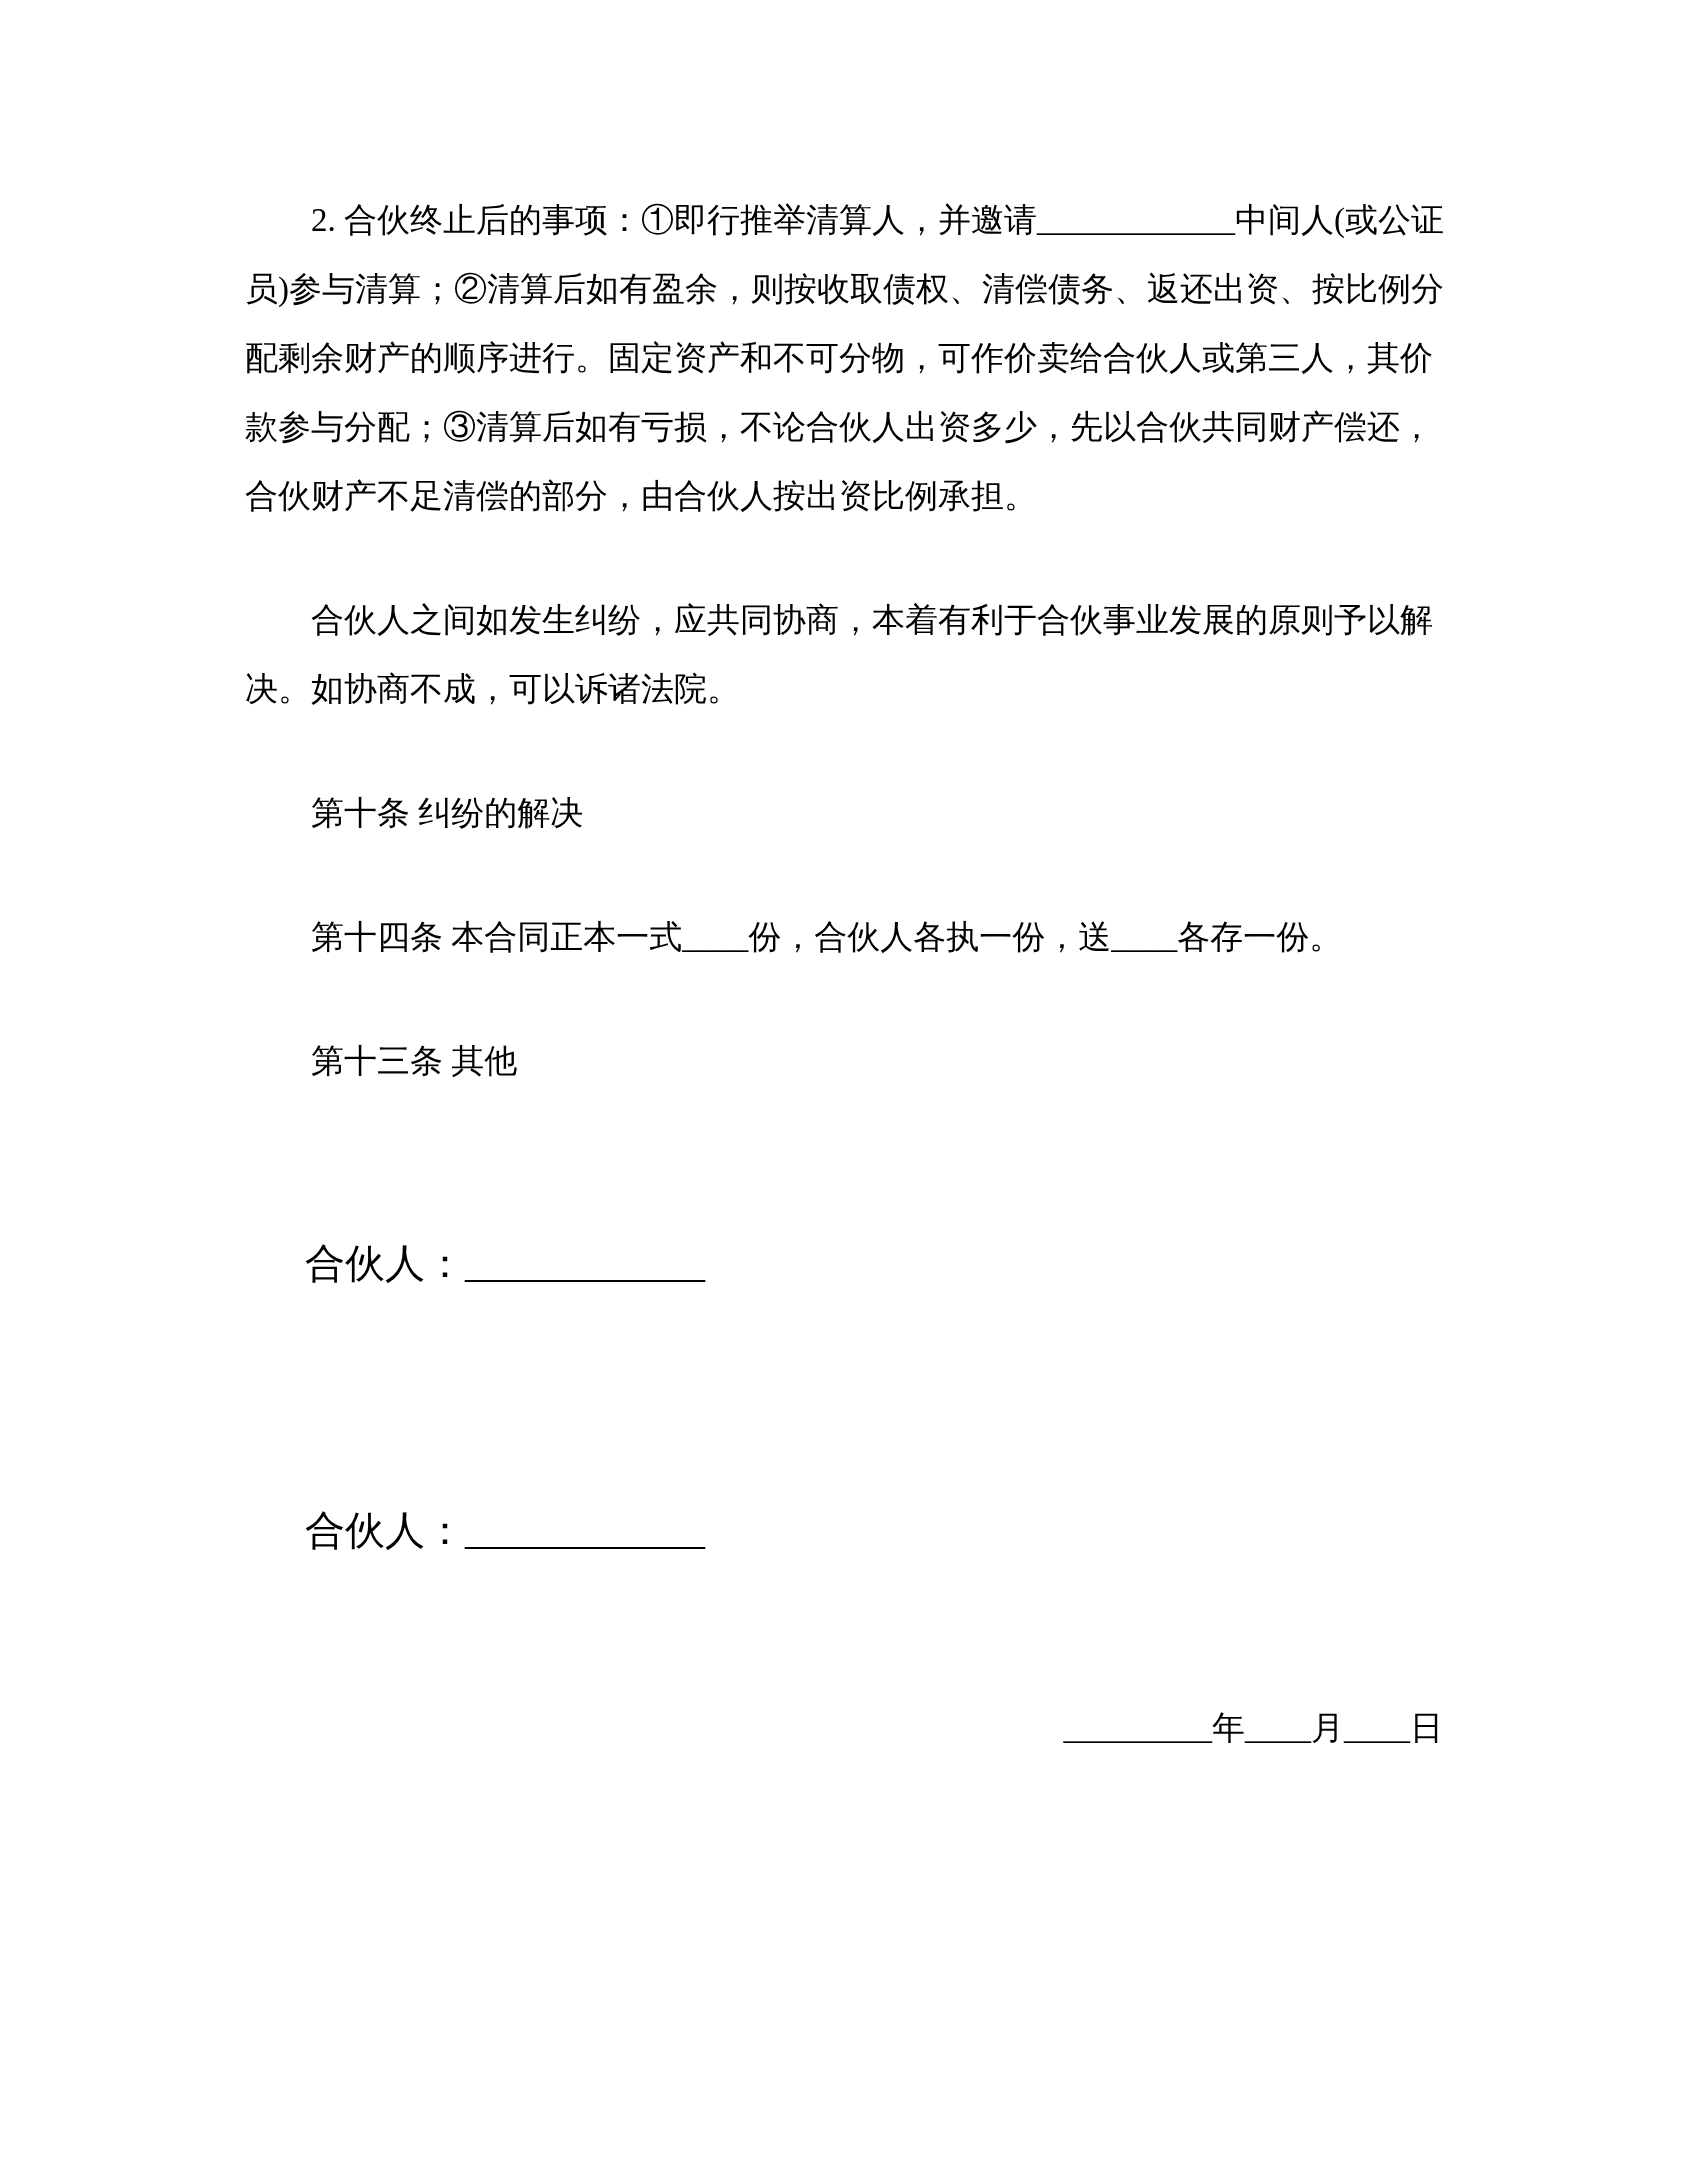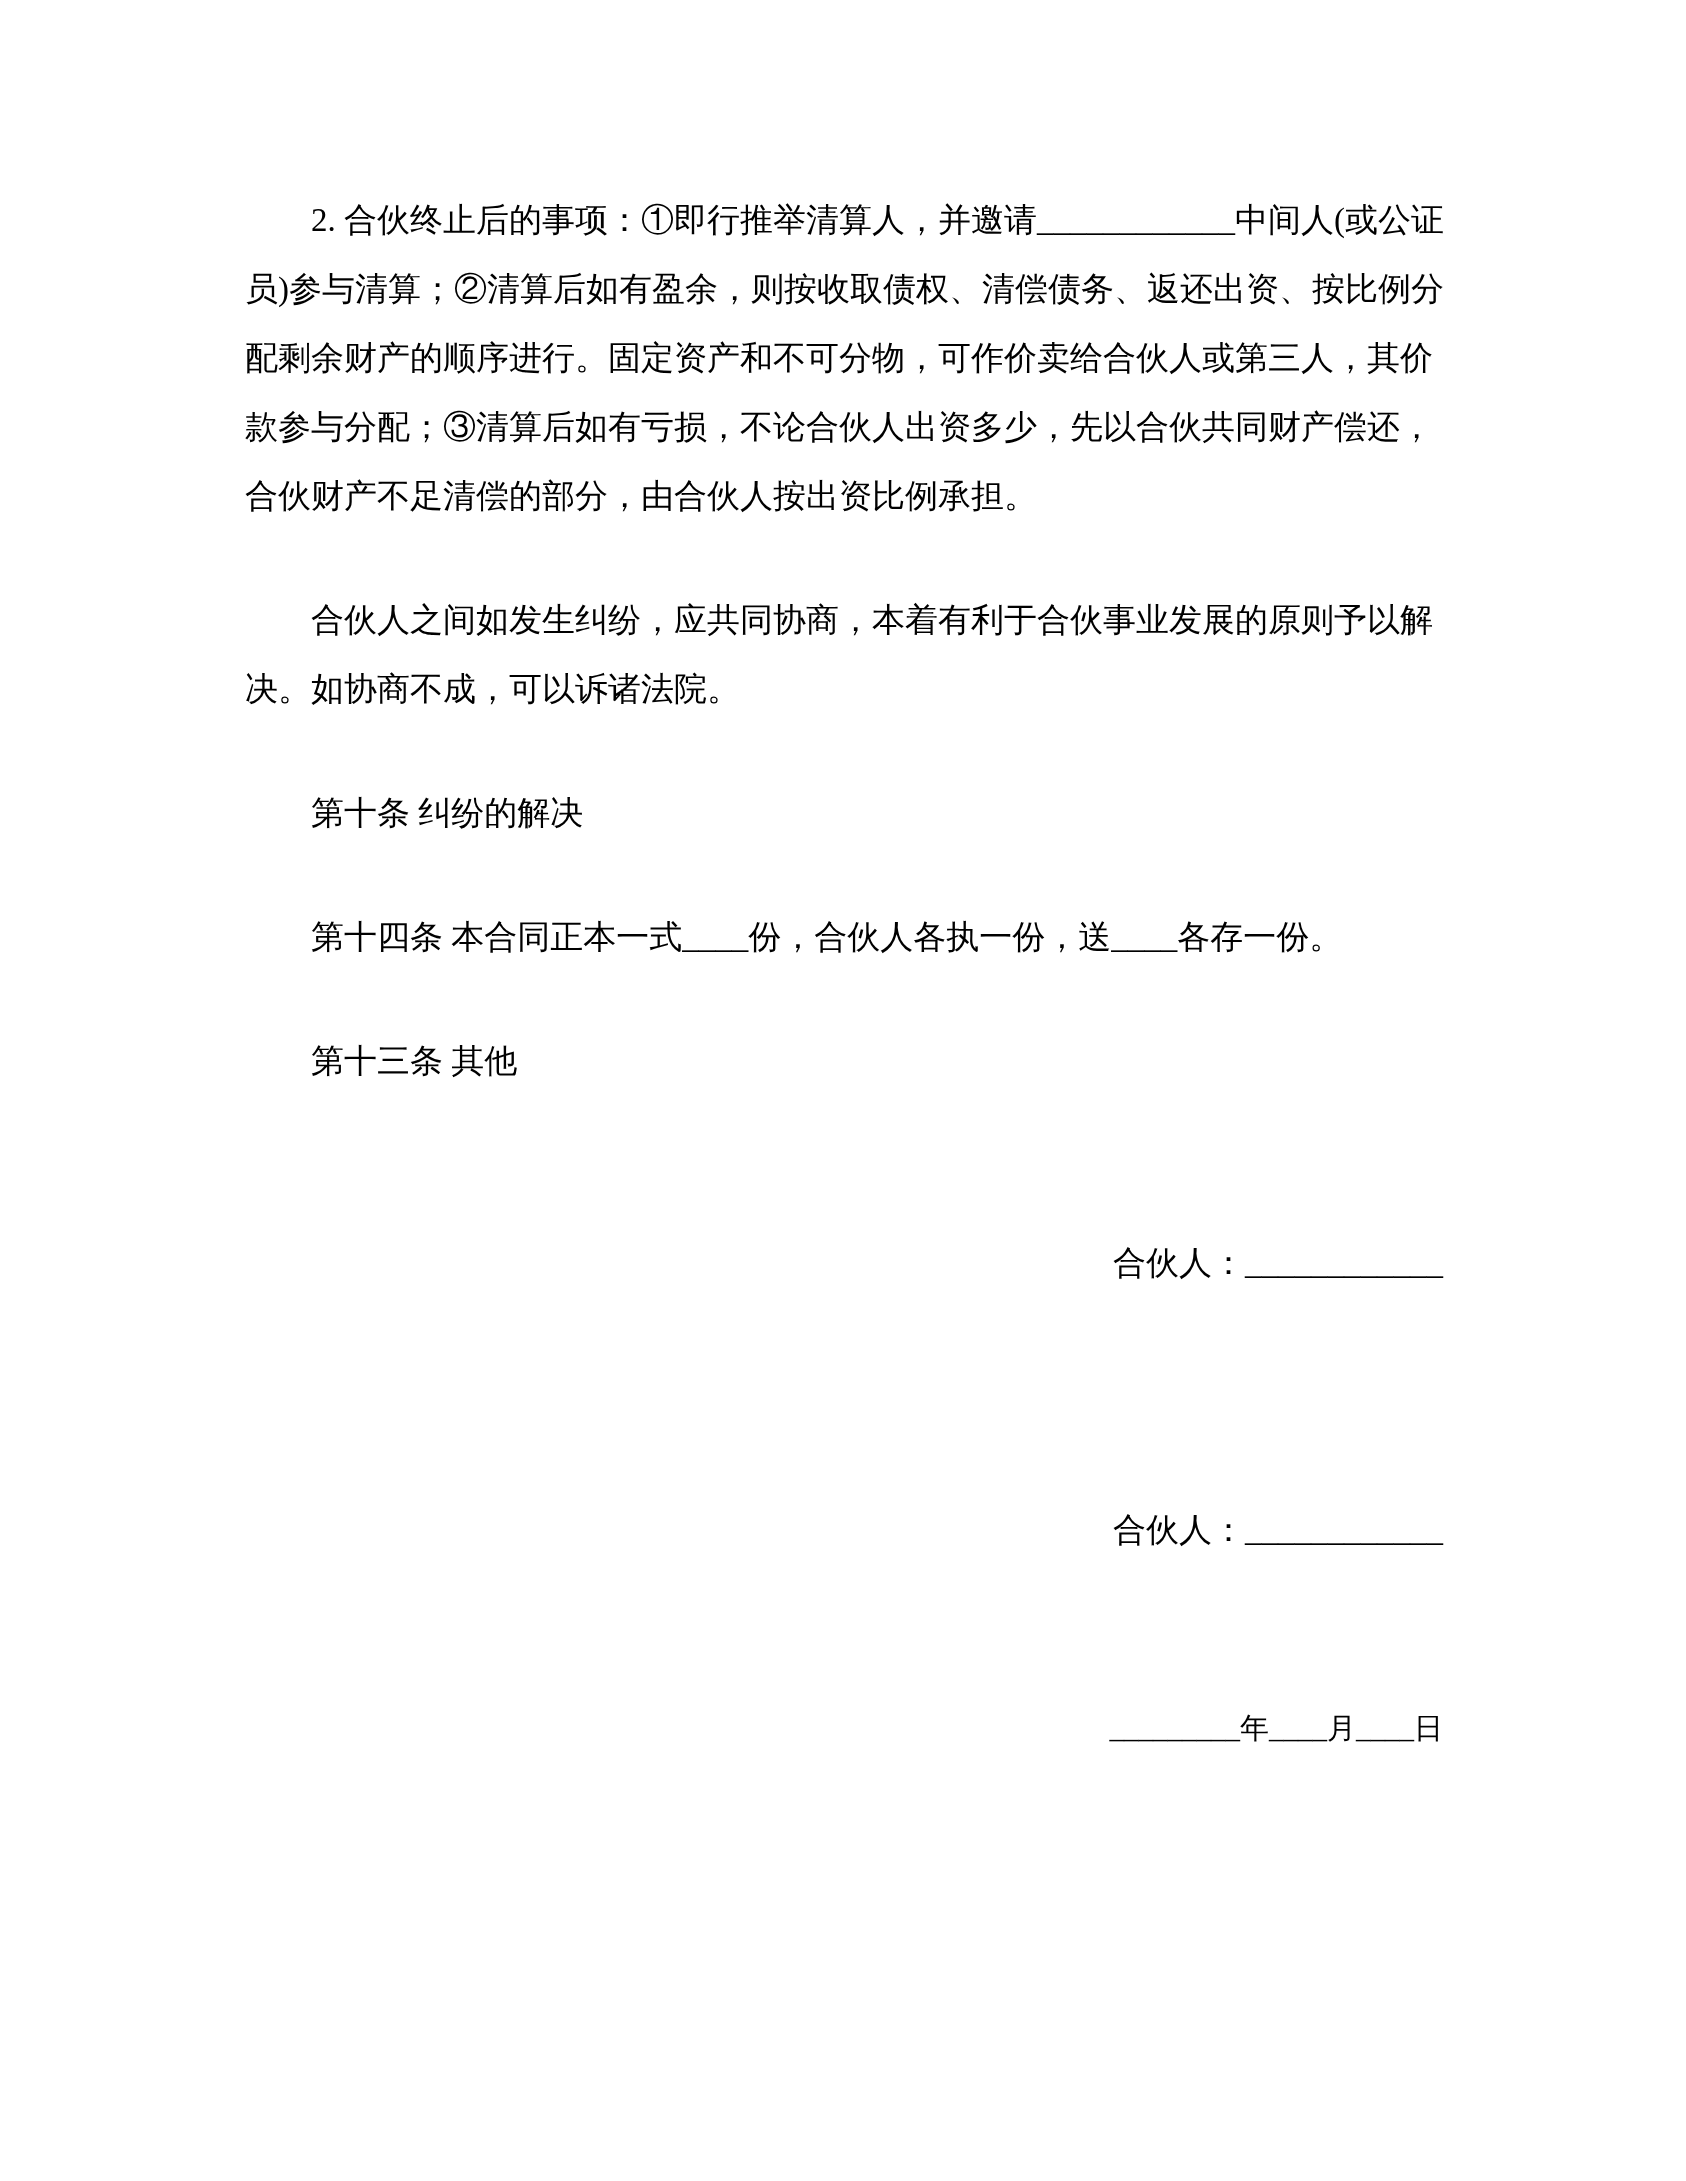--- a/index.html
+++ b/index.html
@@ -22,28 +22,28 @@
     font-size: 33px;
     line-height: 69px;
     white-space: pre;          
     text-indent: 2em;          
     margin: 0 0 55px 0;
   }
   .sig-block {
     margin-top: 64px;          
   }
   .sig-line {
-    font-size: 33px;
+    font-size: 40px;
     line-height: 69px;
-    text-align: right;
+    text-align: left;
     white-space: pre;
     margin: 0 0 60px 0;
   }
   .date-line {
-    font-size: 29px;
+    font-size: 33px;
     line-height: 69px;
     text-align: right;
     white-space: pre;
     margin: 0;
   }
 </style>
 </head>
 <body>
 
 <div class="page">

